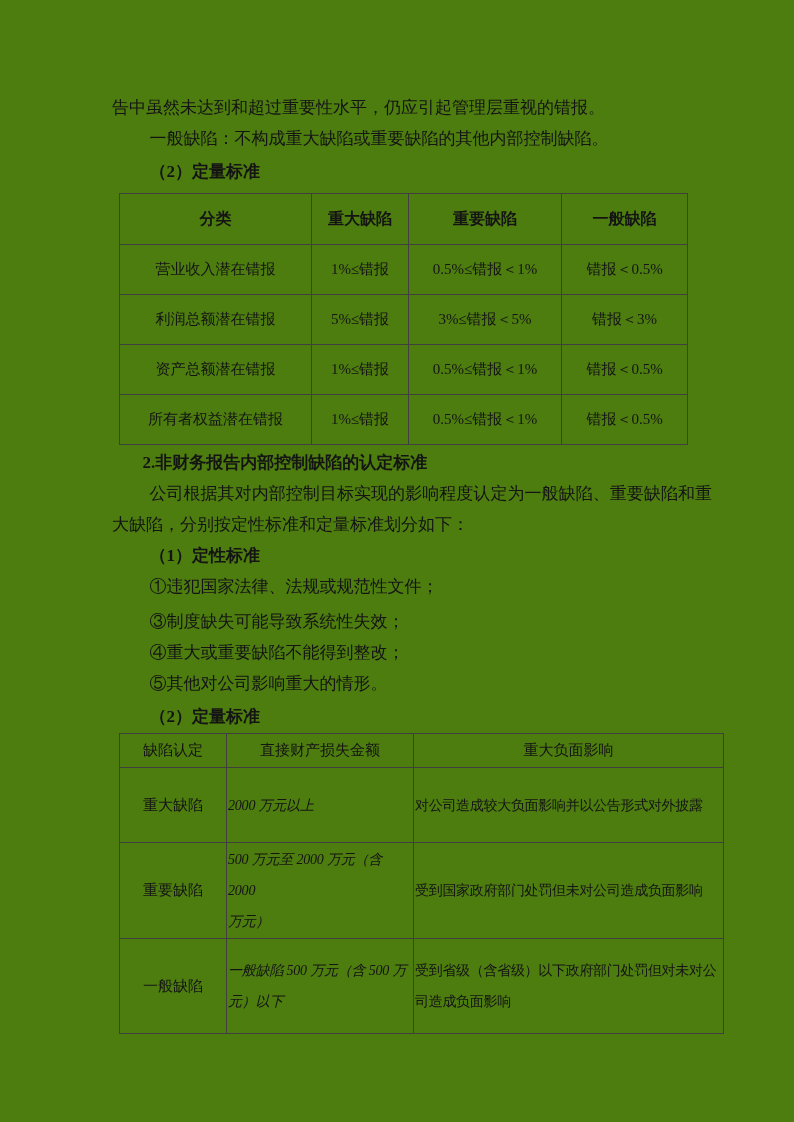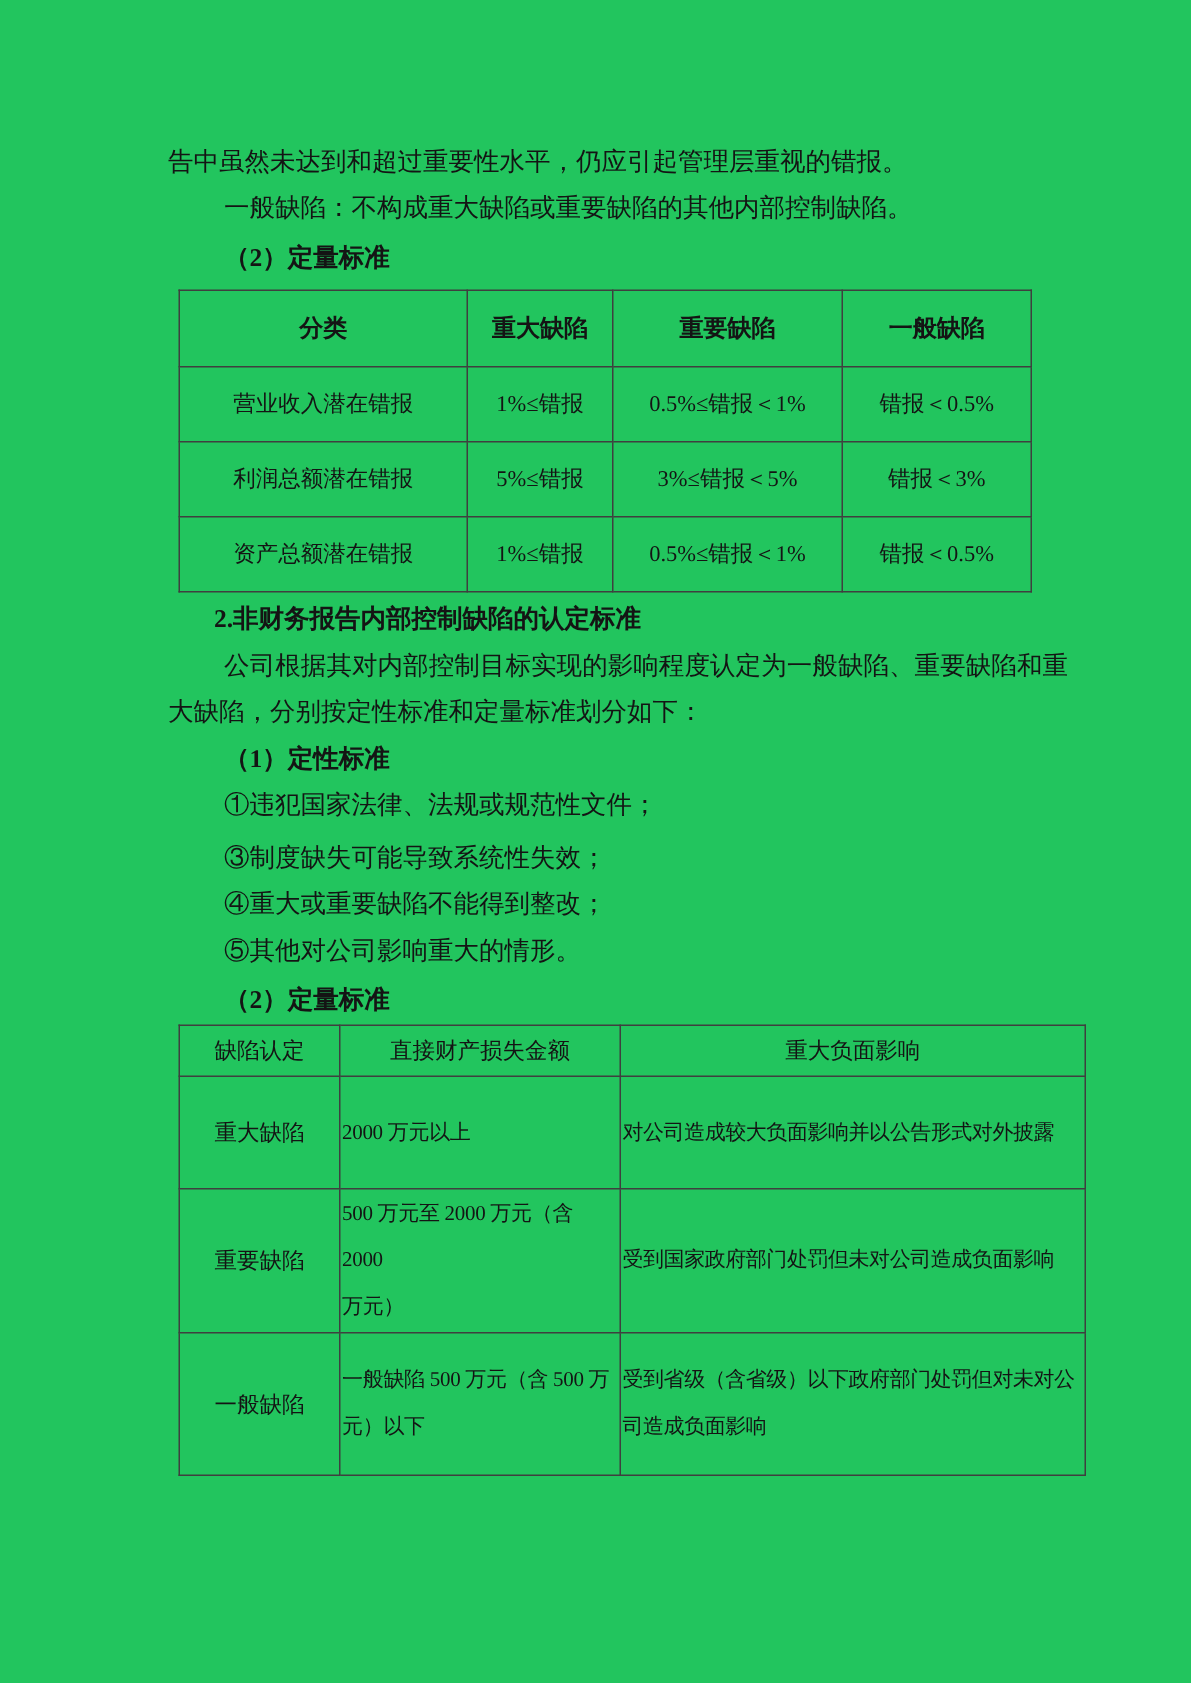--- a/index.html
+++ b/index.html
@@ -1,19 +1,19 @@
 <!DOCTYPE html>
 <html><head>
 <meta charset="utf-8">
 <style>
   html,body { margin:0; padding:0; background:#ffffff; }
   .page {
     position:relative;
     width:794px; height:1122px;
-    background:#22c55e;
+    background:#4d7c0f;
     color:#141414;
     font-family:"Liberation Serif","DejaVu Serif",serif;
     overflow:hidden;
   }
   .content {
     position:absolute;
     left:112px; top:92px;
     width:600px;
   }
   .content p {
@@ -47,21 +47,21 @@
   .t2 { width:604px; margin-top:1px; }
   .t2 td { font-size:15px; padding:0 2px; }
   .t2 .hrow td { height:33px; text-align:center; }
   .t2 .r1 td { height:42px; }
   .t2 .r2 td { height:63px; }
   .t2 .r3 td { height:61px; }
   .t2 .c-name { text-align:center; }
   .t2 .c-amount {
     text-align:left; font-size:14px;
     white-space:pre-line; letter-spacing:-0.2px;
-    line-height:31px; padding:0 1px;
+    line-height:31px; padding:0 1px;font-style:italic;
   }
   .t2 .c-impact {
     text-align:left; font-size:14px;
     white-space:pre-line; letter-spacing:-0.3px;
     line-height:31px; padding:16px 1px;
   }
 </style>
 </head>
 <body>
 
@@ -93,20 +93,26 @@
         <td>错报＜0.5%</td>
       </tr>
       <tr class="drow">
         <td>利润总额潜在错报</td>
         <td>5%≤错报</td>
         <td>3%≤错报＜5%</td>
         <td>错报＜3%</td>
       </tr>
       <tr class="drow">
         <td>资产总额潜在错报</td>
+        <td>1%≤错报</td>
+        <td>0.5%≤错报＜1%</td>
+        <td>错报＜0.5%</td>
+      </tr>
+      <tr class="drow">
+        <td>所有者权益潜在错报</td>
         <td>1%≤错报</td>
         <td>0.5%≤错报＜1%</td>
         <td>错报＜0.5%</td>
       </tr>
     </tbody>
       </table>
 
     <p class="indent-sm bold" style="margin-top:2px;">2.非财务报告内部控制缺陷的认定标准</p>
     <p class="indent">公司根据其对内部控制目标实现的影响程度认定为一般缺陷、重要缺陷和重大缺陷，分别按定性标准和定量标准划分如下：</p>
     <p class="indent bold">（1）定性标准</p>

